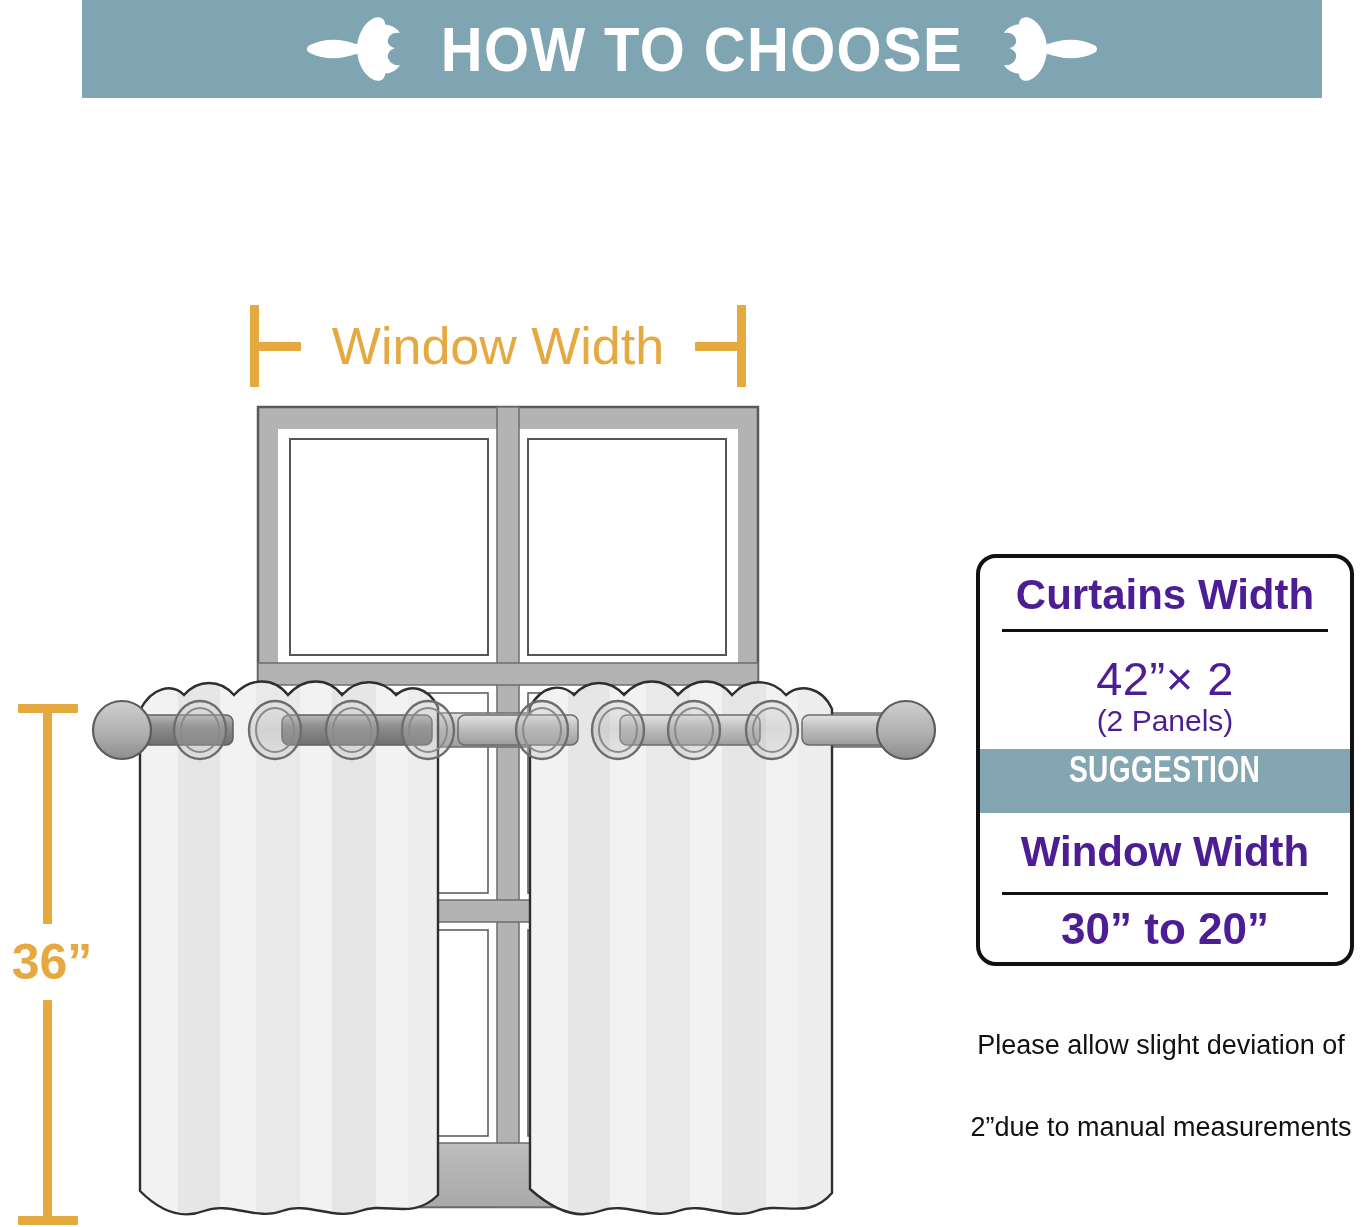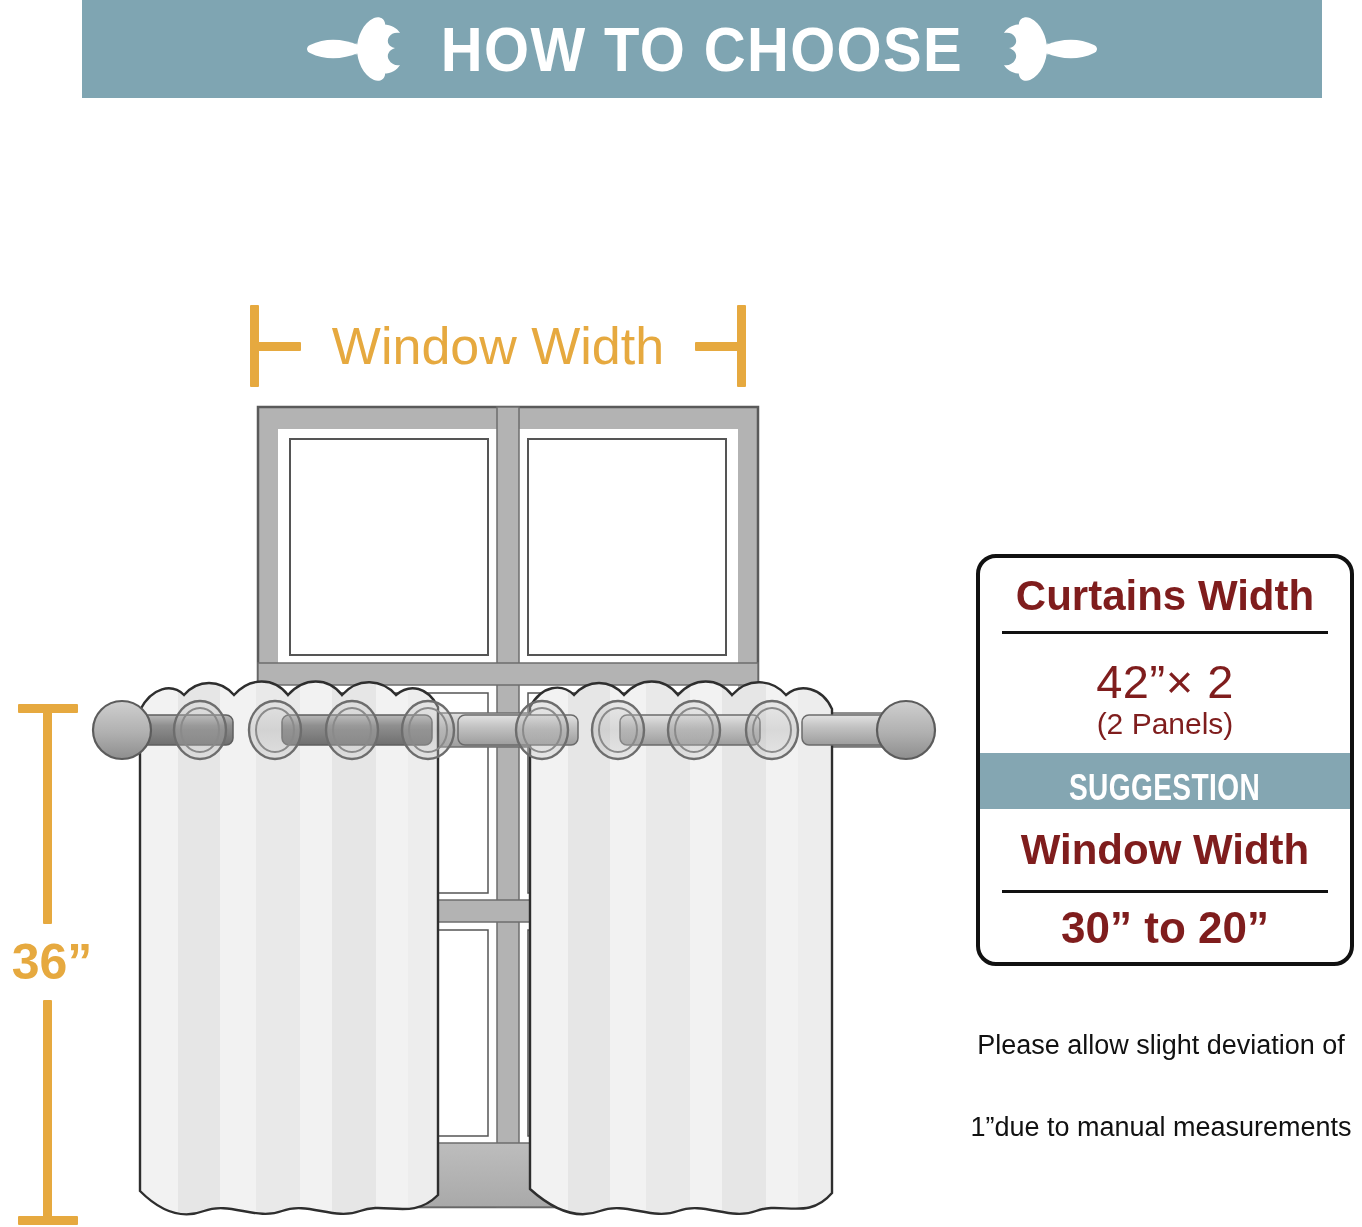--- a/index.html
+++ b/index.html
@@ -152,21 +152,21 @@
     overflow: hidden;
     display: flex;
     flex-direction: column;
   }
   .card-row {
     display: flex;
     align-items: center;
     justify-content: center;
     flex-direction: column;
     text-align: center;
-    color: #7f1d1d;
+    color: #4c1d95;
   }
   #row-curtains-width-title {
     height: 74px;
     font-size: 42px;
     font-weight: bold;
     padding-top: 4px;
   }
   .card-divider {
     height: 3px;
     background: #111111;
@@ -183,25 +183,25 @@
     line-height: 1.05;
     letter-spacing: 0.5px;
   }
   #curtains-width-note {
     font-size: 30px;
     font-weight: normal;
     line-height: 1.15;
     margin-top: 1px;
   }
   #row-suggestion {
-    height: 56px;
+    height: 64px;
     background: #84a6b2;
     flex: none;
     display: flex;
-    align-items: flex-end;
+    align-items: flex-start;
     justify-content: center;
   }
   #suggestion-label {
     color: #ffffff;
     font-size: 36px;
     font-weight: bold;
     letter-spacing: 0.5px;
     transform: scaleX(0.78);
     white-space: nowrap;
     font-family: "Liberation Sans Narrow", "Liberation Sans", sans-serif;
@@ -461,14 +461,14 @@
     <span>Window Width</span>
   </div>
   <div class="card-divider"></div>
   <div class="card-row" id="row-window-width-value">
     <span>30” to 20”</span>
   </div>
 </div>
 
 <div id="card-footnote">
   <div>Please allow slight deviation of</div>
-  <div>1”due to manual measurements</div>
+  <div>2”due to manual measurements</div>
 </div>
 
 </body></html>

